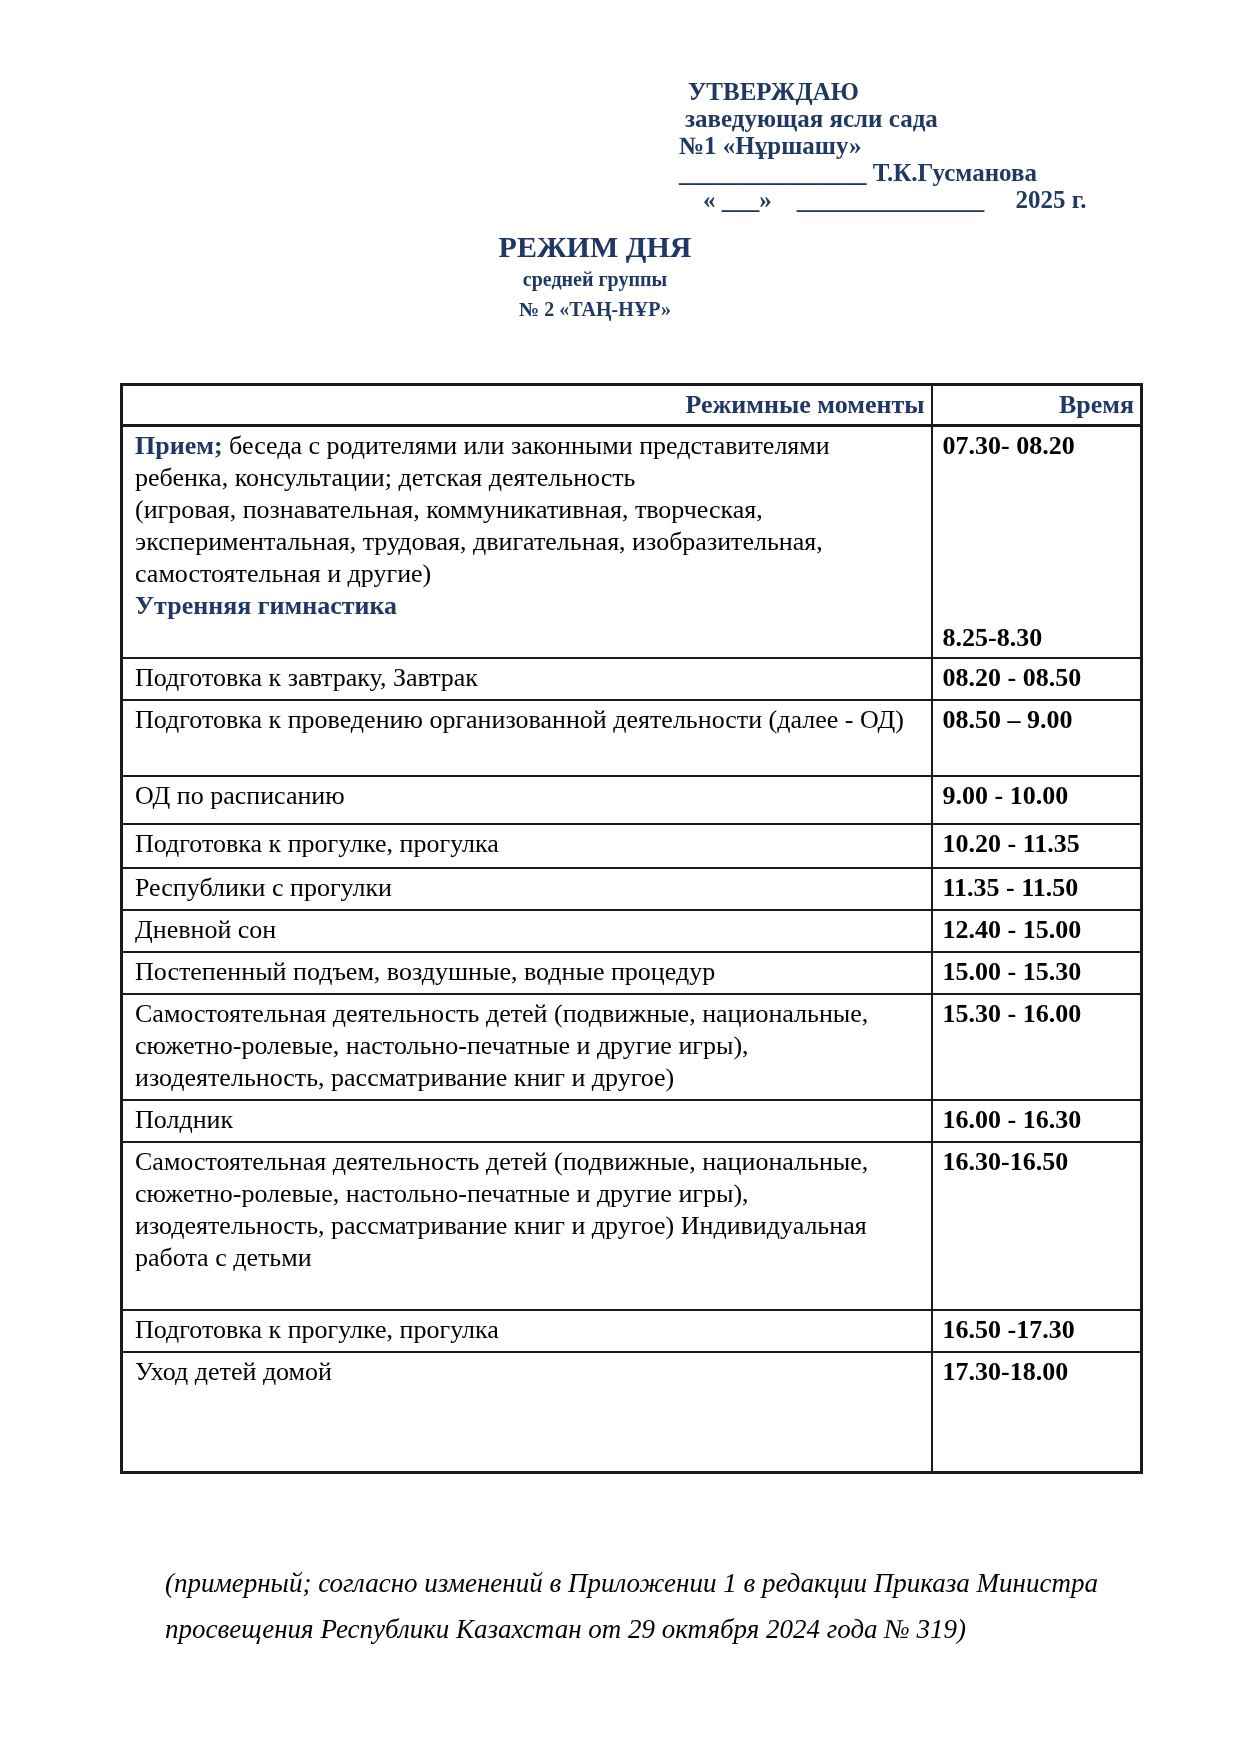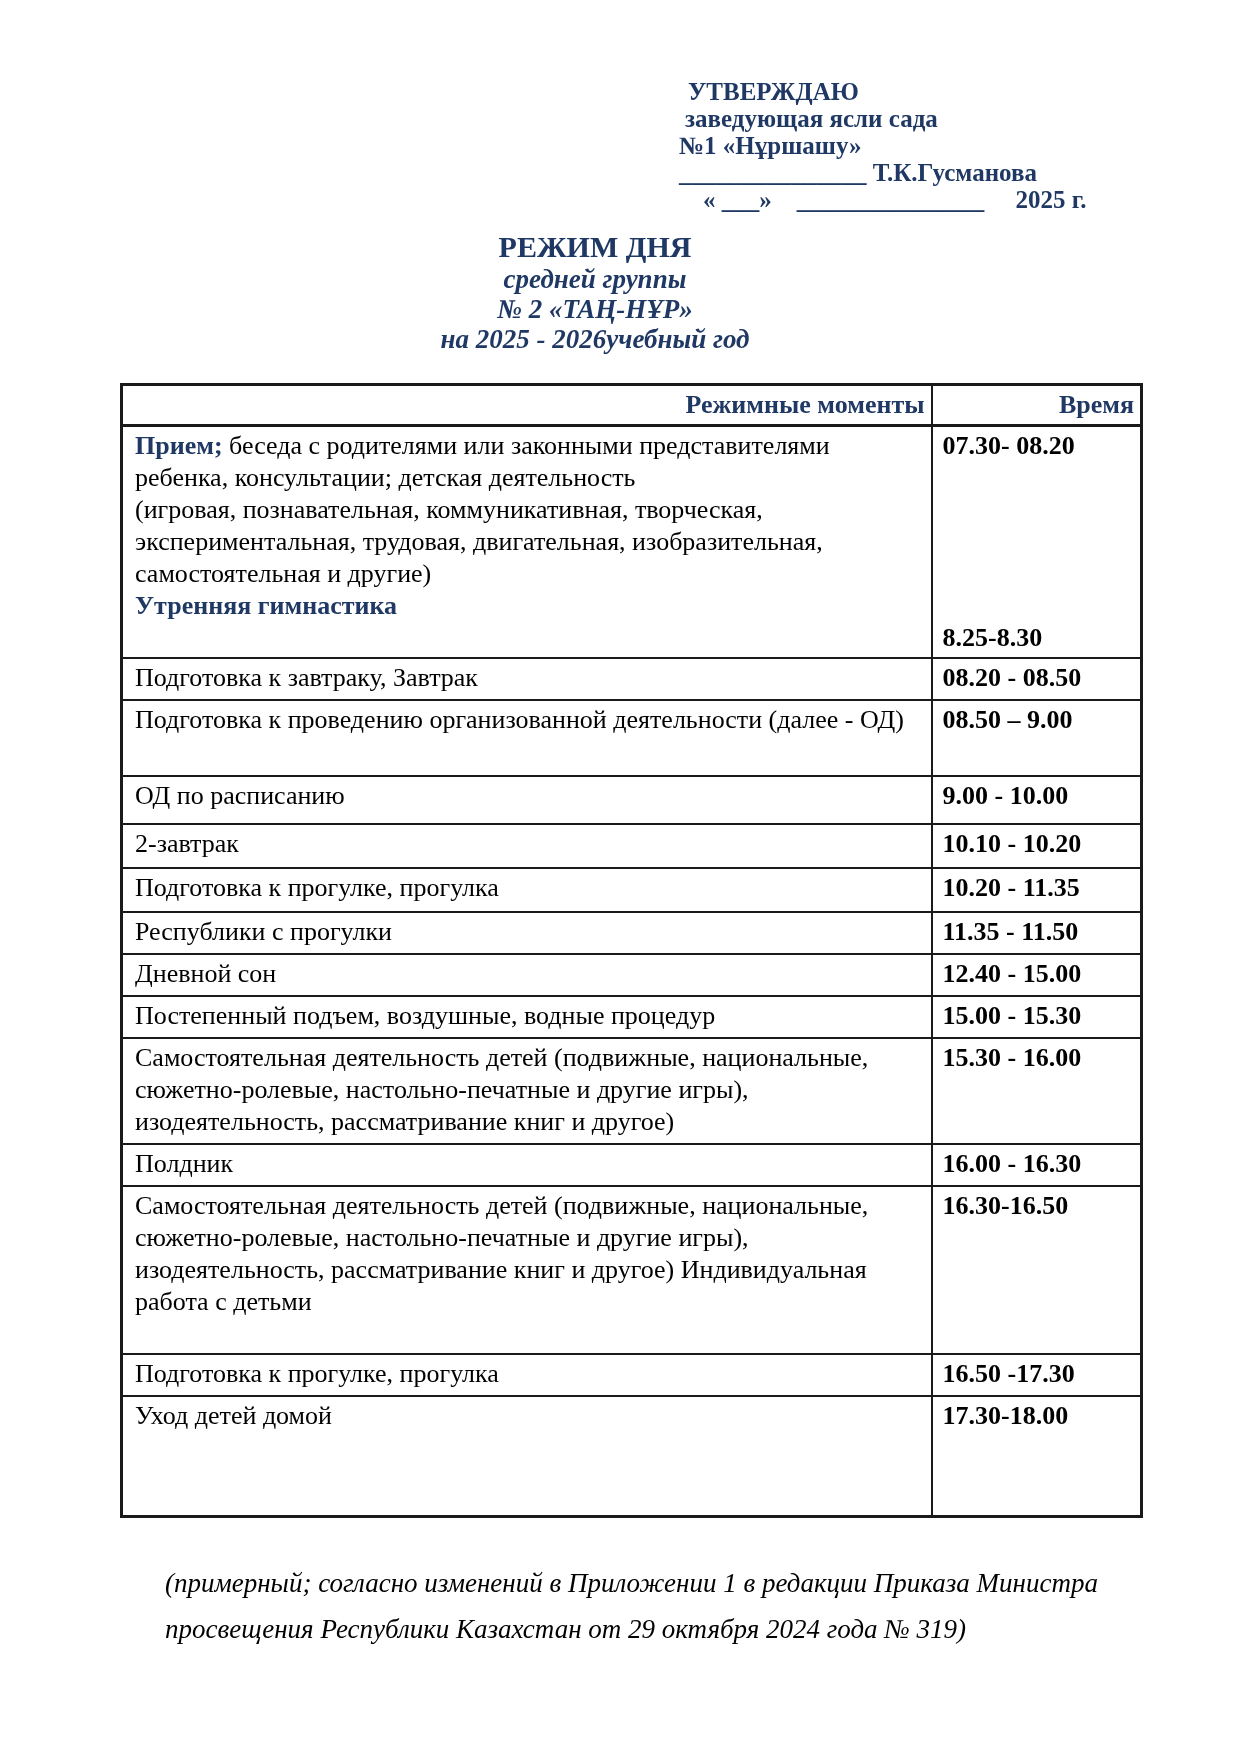--- a/index.html
+++ b/index.html
@@ -36,21 +36,21 @@
   .title-block {
     position: absolute;
     left: 120px;
     top: 230px;
     width: 950px;
     text-align: center;
     color: #1f3864;
     font-weight: bold;
   }
   .title-line-1 { font-size: 30px; line-height: 34px; }
-  .title-line   { font-size: 27px; line-height: 30px; font-style: italic; }
+  .title-line   { font-size: 20px; line-height: 30px; }
 
   
   table.schedule {
     position: absolute;
     left: 120px;
     top: 383px;
     width: 1020px;
     border-collapse: collapse;
     table-layout: fixed;
   }
@@ -121,21 +121,20 @@
   <div class="line indent-2">заведующая ясли сада</div>
   <div class="line">№1 «Нұршашу»</div>
   <div class="line">_______________ Т.К.Гусманова</div>
   <div class="line indent-3">« ___»    _______________     2025 г.</div>
 </div>
 
 <div class="title-block">
   <div class="title-line-1">РЕЖИМ ДНЯ</div>
   <div class="title-line">средней группы</div>
   <div class="title-line">№ 2 «ТАҢ-НҰР»</div>
-  <div class="title-line">на 2025 - 2026учебный год</div>
 </div>
 
 <table class="schedule">
   <colgroup>
     <col class="c-activity">
     <col class="c-time">
   </colgroup>
   <thead>
     <tr>
       <th class="sched-head">Режимные моменты</th>
@@ -160,24 +159,20 @@
     </tr>
     <tr class="h-72">
       <td>Подготовка к проведению организованной деятельности (далее - ОД)</td>
       <td class="time-cell">08.50 – 9.00</td>
     </tr>
     <tr class="h-44">
       <td>ОД по расписанию</td>
       <td class="time-cell">9.00 - 10.00</td>
     </tr>
     <tr class="h-40">
-      <td>2-завтрак</td>
-      <td class="time-cell">10.10 - 10.20</td>
-    </tr>
-    <tr class="h-40">
       <td>Подготовка к прогулке, прогулка</td>
       <td class="time-cell">10.20 - 11.35</td>
     </tr>
     <tr>
       <td>Республики с прогулки</td>
       <td class="time-cell">11.35 - 11.50</td>
     </tr>
     <tr>
       <td>Дневной сон</td>
       <td class="time-cell">12.40 - 15.00</td>

